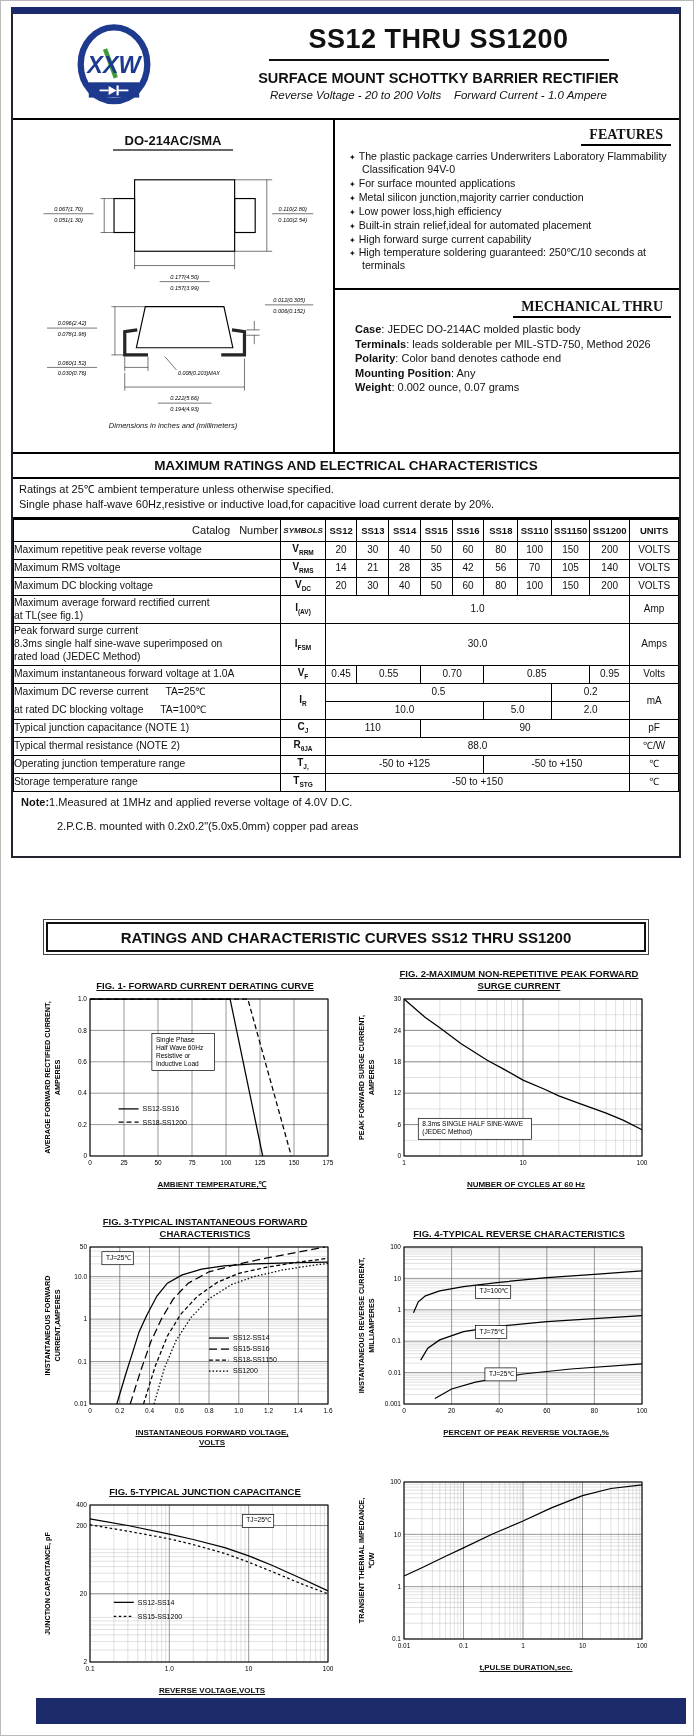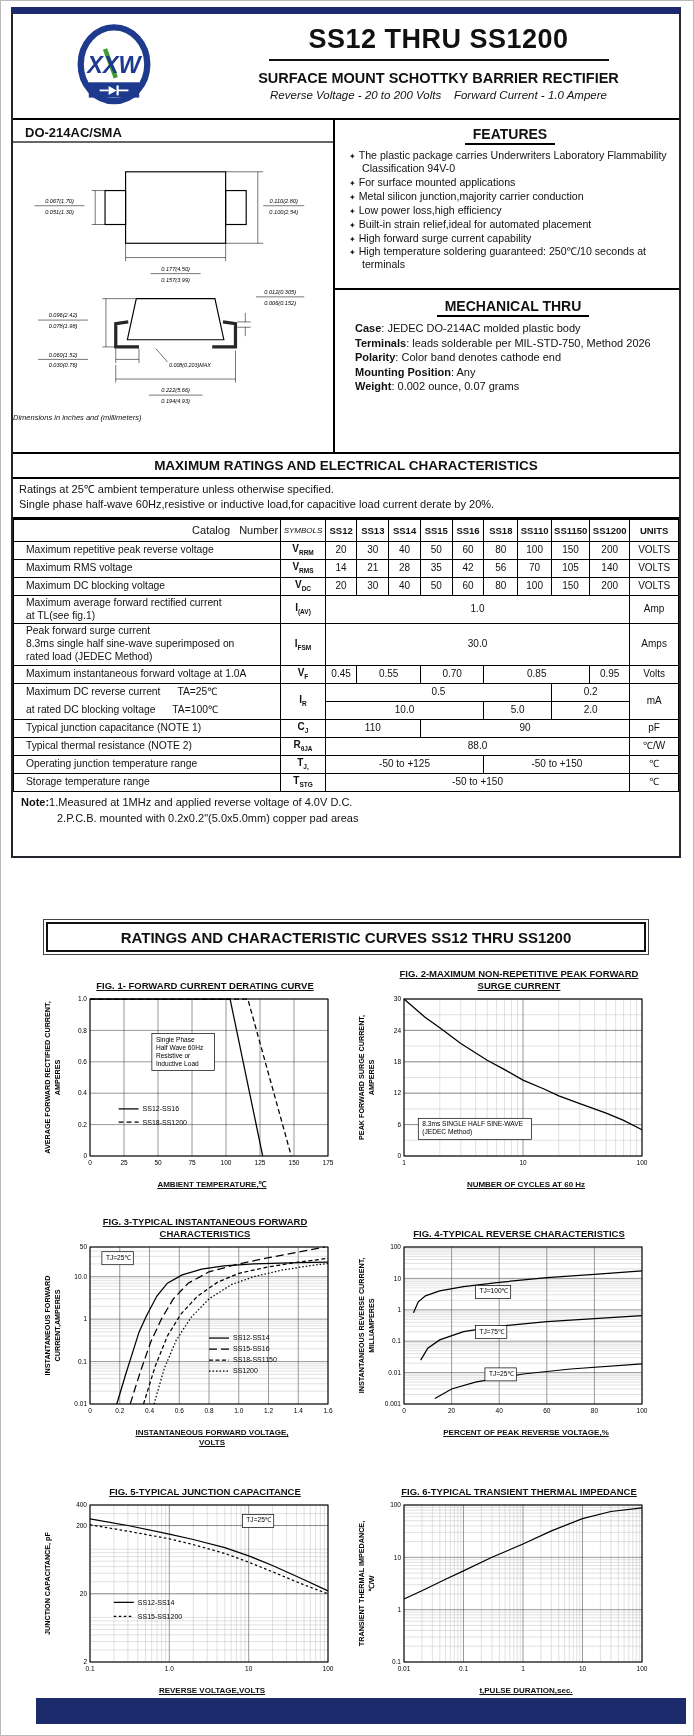--- a/index.html
+++ b/index.html
@@ -11,52 +11,52 @@
 
   .hdr{display:flex;height:102px;padding:2px 8px 0 8px;flex:none;}
   .logo-wrap{width:185px;display:flex;align-items:center;justify-content:center;}
   .title-wrap{flex:1;text-align:center;padding-top:8px;}
   .main-title{font-size:27px;font-weight:bold;letter-spacing:.5px;}
   .title-rule{height:2px;background:#111;width:340px;margin:4px auto 9px;}
   .subtitle{font-size:14.5px;font-weight:bold;}
   .tagline{font-size:11.5px;font-style:italic;margin-top:3px;white-space:pre;}
 
   .cols{display:flex;border-top:2px solid #000;height:332px;flex:none;}
-  .pkg-cell{width:322px;border-right:2px solid #000;box-sizing:border-box;display:flex;flex-direction:column;padding-top:5px;}
+  .pkg-cell{width:322px;border-right:2px solid #000;box-sizing:border-box;display:flex;flex-direction:column;align-items:center;padding-top:13px;}
   .pkg-title{font-size:13px;font-weight:bold;border-bottom:2px solid #666;padding:0 12px 1px;}
   .pkg-svg{width:302px;height:268px;margin-top:2px;}
   .pkg-caption{font-size:7.5px;font-style:italic;margin-top:0;}
   .right-cell{flex:1;display:flex;flex-direction:column;min-width:0;}
   .features{height:168px;box-sizing:border-box;padding:5px 8px 0 14px;}
-  .sec-title-wrap{text-align:center;margin-bottom:4px;}
+  .sec-title-wrap{text-align:right;margin-bottom:4px;font-family:Liberation Serif, serif;}
   .sec-title{font-size:14px;font-weight:bold;display:inline-block;border-bottom:2px solid #000;padding:0 8px 1px;}
   .feat{font-size:10.6px;line-height:1.22;padding-left:13px;text-indent:-13px;margin-top:1px;}
   .bullet{font-size:8px;margin-right:3px;}
   .mech{border-top:2px solid #000;flex:1;box-sizing:border-box;padding:7px 8px 0 20px;}
   .mech-line{font-size:11px;line-height:1.32;}
   .mech-line b{font-weight:bold;}
 
   .banner{border-top:2px solid #000;border-bottom:2px solid #000;text-align:center;font-weight:bold;font-size:13.5px;padding:4px 0;flex:none;}
   .intro{border-bottom:2px solid #000;font-size:11px;padding:3px 6px 5px;line-height:1.35;flex:none;}
 
   table.ratings{width:100%;border-collapse:collapse;table-layout:fixed;flex:none;}
   .ratings th,.ratings td{border:1px solid #000;padding:1px 2px;text-align:center;overflow:hidden;}
   .ratings th{height:19px;}
   .ratings td{height:15px;font-size:10px;line-height:1.25;}
   .ratings th.cat{text-align:right;padding-left:8px;font-weight:normal;font-size:11px;white-space:pre;}
-  .ratings th.symh{font-style:italic;font-size:8px;font-weight:normal;}
+  .ratings th.symh{font-style:italic;font-size:8px;font-weight:bold;}
   .ratings th.dev{font-size:9.5px;font-weight:bold;}
-  .ratings td.lab{text-align:left;padding-left:12px;font-size:10.3px;white-space:pre-wrap;}
+  .ratings td.lab{text-align:left;padding-left:0;font-size:10.3px;white-space:pre-wrap;}
   .ratings td.sym{font-size:10px;font-weight:bold;}
   .ratings td.sym sub{font-size:6.5px;font-weight:bold;}
   .ratings td.nb{border-bottom:none;}
   .ratings td.nt{border-top:none;}
   .notes{padding:4px 8px;font-size:11px;flex:1;}
   .notes b{font-weight:bold;}
-  .notes .l2{margin-left:36px;margin-top:4px;}
+  .notes .l2{margin-left:36px;margin-top:12px;}
 
   .curves-banner{position:absolute;left:46px;top:922px;width:600px;height:30px;box-sizing:border-box;
        border:2px solid #111;outline:1px solid #444;outline-offset:2px;
        text-align:center;font-weight:bold;font-size:15px;line-height:27px;background:#fff;}
 
   .figs{position:absolute;left:36px;top:968px;width:622px;display:grid;grid-template-columns:1fr 1fr;column-gap:6px;row-gap:26px;justify-items:center;}
   .fig{width:304px;text-decoration:underline;}
   .fig-title{font-size:9.5px;font-weight:bold;text-align:center;white-space:pre-line;line-height:1.2;min-height:23px;display:flex;align-items:flex-end;justify-content:center;padding-left:30px;box-sizing:border-box;}
   .fig svg{display:block;margin-top:2px;}
   .fig-xlab{font-size:8px;font-weight:bold;text-align:center;white-space:pre-line;padding-left:44px;margin-top:2px;line-height:1.25;}
@@ -677,21 +677,20 @@
         <line x1="75.8" y1="103.34" x2="95.8" y2="103.34" stroke="#000" stroke-width="1.25"></line>
         <text x="99.8" y="105.74000000000001" font-size="7" fill="#000">SS12-SS14</text>
         <line x1="75.8" y1="117.47" x2="95.8" y2="117.47" stroke="#000" stroke-width="1.25" stroke-dasharray="2.5,2.5"></line>
         <text x="99.8" y="119.87" font-size="7" fill="#000">SS15-SS1200</text>
         <rect x="204.32" y="15.42" width="31.4" height="13" fill="#fff" stroke="#000" stroke-width="0.7"></rect>
         <text x="208.32" y="23.42" font-size="6.6" fill="#000">TJ=25℃</text>
       </svg>
     <div class="fig-xlab">REVERSE VOLTAGE,VOLTS</div>
   </div>
   <div class="fig">
-    <div class="fig-title">FIG. 6-TYPICAL TRANSIENT THERMAL IMPEDANCE</div>
     <svg viewBox="0 0 300 185" width="300" height="185">
         <line x1="69.91128474200688" y1="6" x2="69.91128474200688" y2="163" stroke="#999" stroke-width="0.3"></line>
         <line x1="80.38871465581991" y1="6" x2="80.38871465581991" y2="163" stroke="#999" stroke-width="0.3"></line>
         <line x1="87.82256948401377" y1="6" x2="87.82256948401377" y2="163" stroke="#999" stroke-width="0.3"></line>
         <line x1="93.58871525799312" y1="6" x2="93.58871525799312" y2="163" stroke="#999" stroke-width="0.3"></line>
         <line x1="98.2999993978268" y1="6" x2="98.2999993978268" y2="163" stroke="#999" stroke-width="0.3"></line>
         <line x1="102.28333338084829" y1="6" x2="102.28333338084829" y2="163" stroke="#999" stroke-width="0.3"></line>
         <line x1="105.73385422602064" y1="6" x2="105.73385422602064" y2="163" stroke="#999" stroke-width="0.3"></line>
         <line x1="108.77742931163982" y1="6" x2="108.77742931163982" y2="163" stroke="#999" stroke-width="0.3"></line>
         <line x1="129.4112847420069" y1="6" x2="129.4112847420069" y2="163" stroke="#999" stroke-width="0.3"></line>

